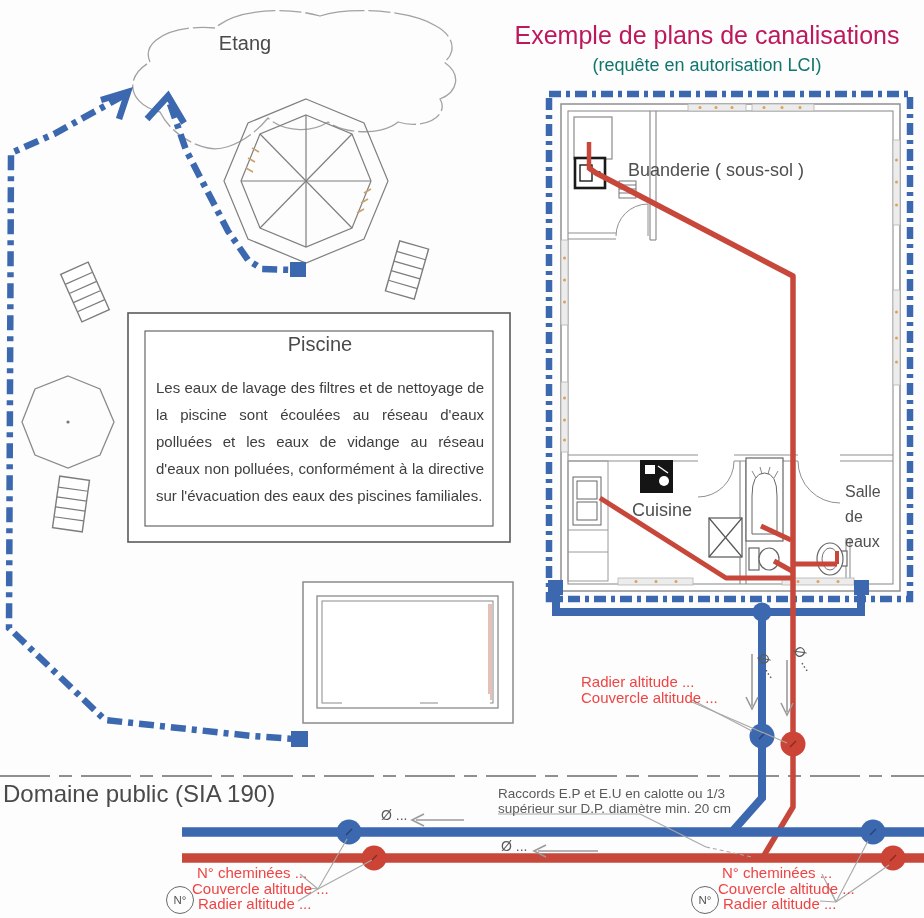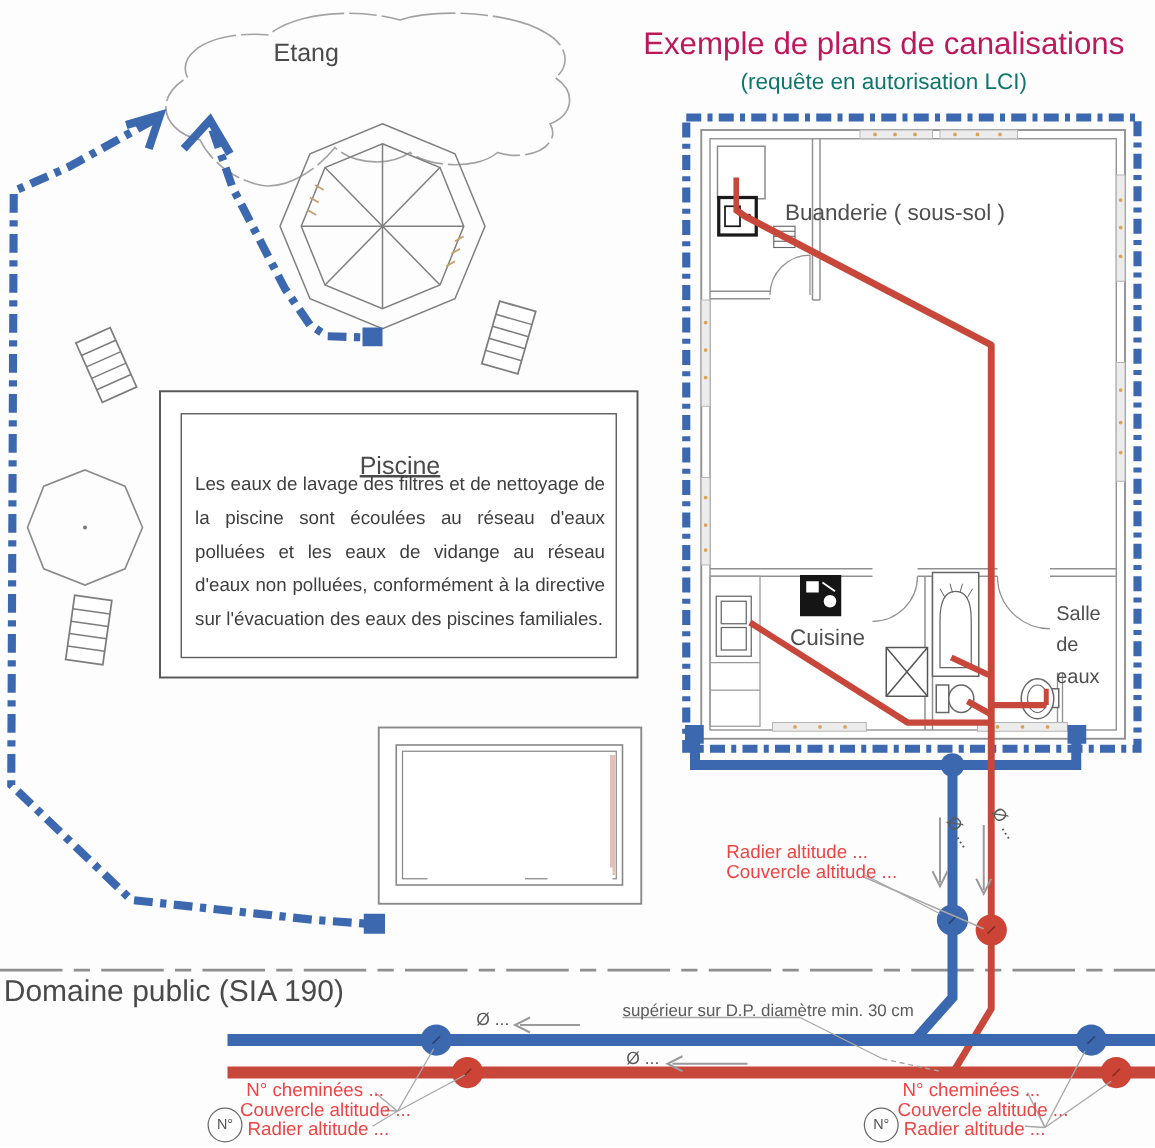--- a/index.html
+++ b/index.html
@@ -291,37 +291,38 @@
     <line x1="836" y1="902" x2="868" y2="841"></line>
         <line x1="836" y1="902" x2="889" y2="865"></line>
   </g>
 </svg>
 
 <div class="lbl title-main center" style="left:490px;top:20px;width:434px;">Exemple de plans de canalisations</div>
 <div class="lbl title-sub center" style="left:490px;top:55px;width:434px;">(requête en autorisation LCI)</div>
 
 <div class="lbl big center" style="left:185px;top:31px;width:120px;">Etang</div>
 
-<div class="lbl big center" style="left:150px;top:361px;width:340px;text-decoration:underline;">Piscine</div>
+<div class="lbl big center" style="left:150px;top:332px;width:340px;">Piscine</div>
 <div class="para">Les eaux de lavage des filtres et de nettoyage de la piscine sont écoulées au réseau d'eaux polluées et les eaux de vidange au réseau d'eaux non polluées, conformément à la directive sur l'évacuation des eaux des piscines familiales.</div>
 
 <div class="lbl room" style="left:628px;top:136px;margin-top:24px;">Buanderie ( sous-sol )</div>
 <div class="lbl room" style="left:632px;top:500px;">Cuisine</div>
 <div class="lbl bath" style="left:845px;top:480px;">
   <span class="ln">Salle</span>
   <span class="ln">de</span>
   <span class="ln">eaux</span>
 </div>
 
 <div class="lbl big" style="left:3px;top:780px;font-size:24px;">Domaine public (SIA 190)</div>
 
 <div class="lbl sm" style="left:581px;top:673px;">Radier altitude ...</div>
 <div class="lbl sm" style="left:581px;top:689px;">Couvercle altitude ...</div>
 
-<div class="lbl med" style="left:498px;top:801px;">supérieur sur D.P. diamètre min. 30 cm</div>
+<div class="lbl med" style="left:498px;top:786px;">Raccords E.P et E.U en calotte ou 1/3</div>
+<div class="lbl med" style="left:498px;top:801px;">supérieur sur D.P. diamètre min. 20 cm</div>
 
 <div class="lbl dia" style="left:381px;top:807px;">Ø ...</div>
 <div class="lbl dia" style="left:501px;top:838px;">Ø ...</div>
 <div class="lbl dia dia-rot" style="left:768px;top:650px;">Ø ...</div>
 <div class="lbl dia dia-rot" style="left:804px;top:643px;">Ø ...</div>
 
 <div>
   <div class="lbl sm" style="left:197px;top:864px;">N° cheminées ...</div>
   <div class="lbl sm" style="left:192px;top:880px;">Couvercle altitude ...</div>
   <div class="lbl sm" style="left:198px;top:895px;">Radier altitude ...</div>

